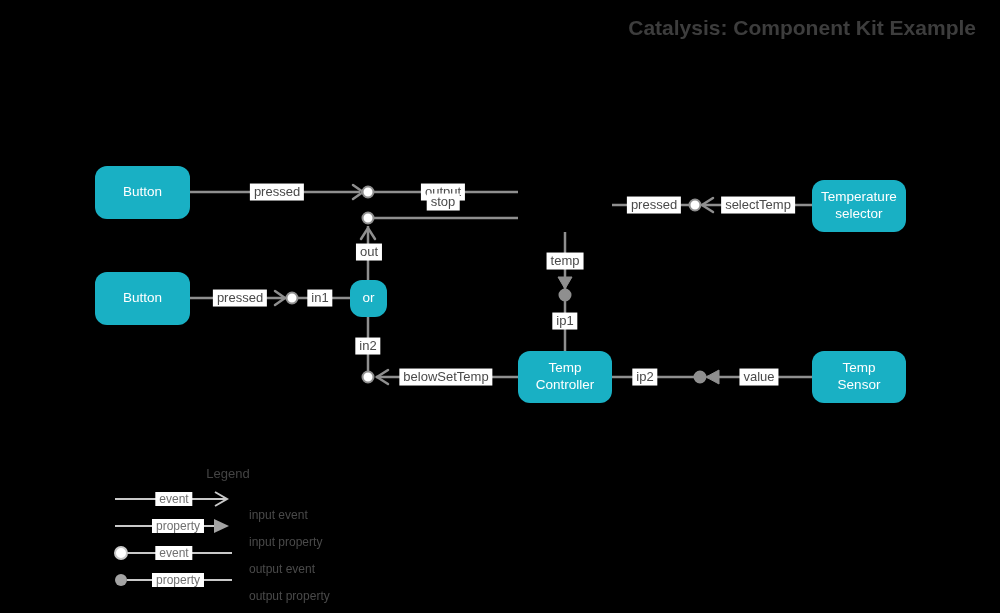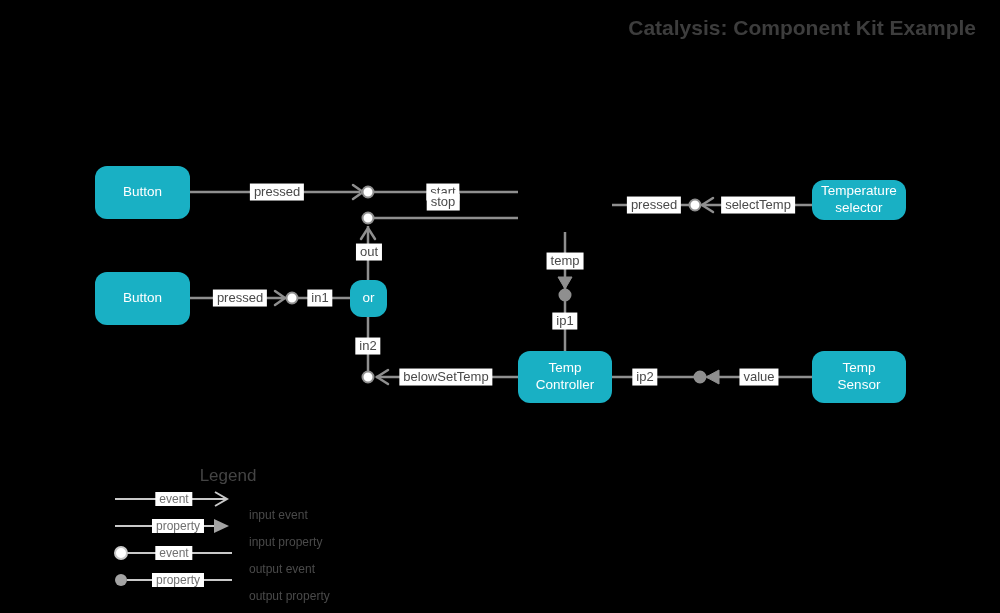--- a/index.html
+++ b/index.html
@@ -26,21 +26,21 @@
   .l-filled-port{fill:var(--legend-marker);}
   .node{position:absolute;background:var(--node-fill);color:var(--node-text);
         border-radius:12px;display:flex;align-items:center;justify-content:center;
         text-align:center;font-size:13.5px;line-height:1.25;white-space:pre-line;}
   .chip{position:absolute;transform:translate(-50%,-50%);background:var(--label-bg);
         color:var(--label-text);font-size:13px;line-height:1.15;padding:1px 4px;white-space:nowrap;text-align:right;}
   .legend-box{position:absolute;left:98px;top:458px;width:260px;height:137px;
         box-sizing:border-box;background:var(--legend-bg);
         border:3px solid var(--legend-border);border-radius:10px;}
   .legend-title{position:absolute;left:98px;top:466px;width:260px;text-align:center;
-        font-size:17px;color:#444;}
+        font-size:13px;color:#444;}
   .lchip{position:absolute;transform:translate(-50%,-50%);background:#fff;
         color:var(--legend-label-text);font-size:12px;padding:0 4px;white-space:nowrap;}
   .lmeaning{position:absolute;transform:translateY(-50%);color:var(--legend-meaning-text);
         font-size:12px;white-space:nowrap;margin-top:16px;}
 </style>
 </head>
 <body>
 
 <div class="stage">
 
@@ -90,29 +90,29 @@
     <polygon class="l-filled-arrow" points="214,519 214,533 229,526"></polygon>
     <line class="lwire" x1="127" y1="553" x2="232" y2="553"></line>
     <circle class="l-open-port" cx="121" cy="553" r="6"></circle>
     <line class="lwire" x1="127" y1="580" x2="232" y2="580"></line>
     <circle class="l-filled-port" cx="121" cy="580" r="6"></circle>
   </svg>
 
   <div class="node" style="left:95px;top:166px;width:95px;height:53px">Button</div>
   <div class="node" style="left:95px;top:272px;width:95px;height:53px">Button</div>
   <div class="node" style="left:350px;top:280px;width:37px;height:37px">or</div>
-  <div class="node" style="left:812px;top:180px;width:94px;height:40px">Temperature
+  <div class="node" style="left:812px;top:180px;width:94px;height:52px">Temperature
 selector</div>
   <div class="node" style="left:518px;top:351px;width:94px;height:52px">Temp
 Controller</div>
   <div class="node" style="left:812px;top:351px;width:94px;height:52px">Temp
 Sensor</div>
 
   <div class="chip" style="left:277px;top:192px">pressed</div>
-  <div class="chip" style="left:443px;top:192px">start</div>
+  <div class="chip" style="left:443px;top:192px">output</div>
   <div class="chip" style="left:443px;top:202px">stop</div>
   <div class="chip" style="left:369px;top:252px">out</div>
   <div class="chip" style="left:240px;top:298px">pressed</div>
   <div class="chip" style="left:320px;top:298px">in1</div>
   <div class="chip" style="left:368px;top:346px">in2</div>
   <div class="chip" style="left:446px;top:377px">belowSetTemp</div>
   <div class="chip" style="left:654px;top:205px">pressed</div>
   <div class="chip" style="left:758px;top:205px">selectTemp</div>
   <div class="chip" style="left:565px;top:261px">temp</div>
   <div class="chip" style="left:565px;top:321px">ip1</div>

